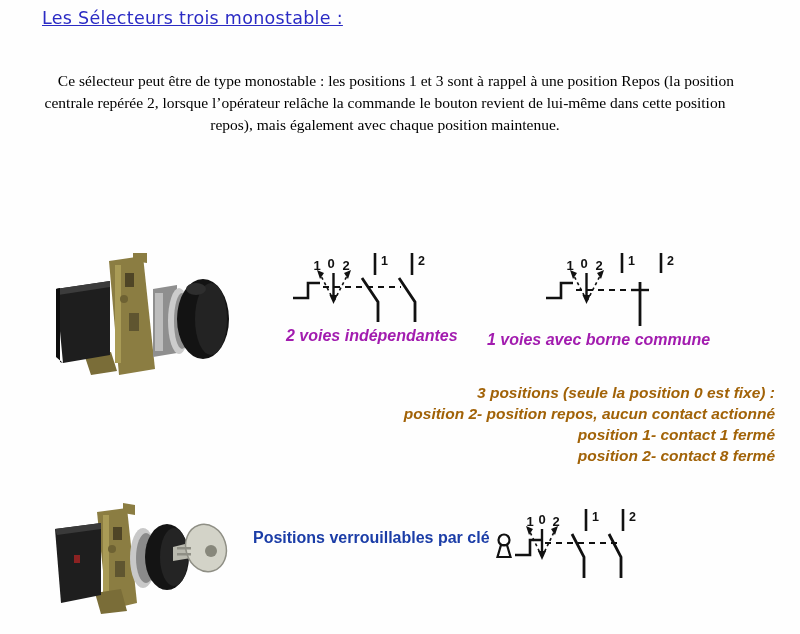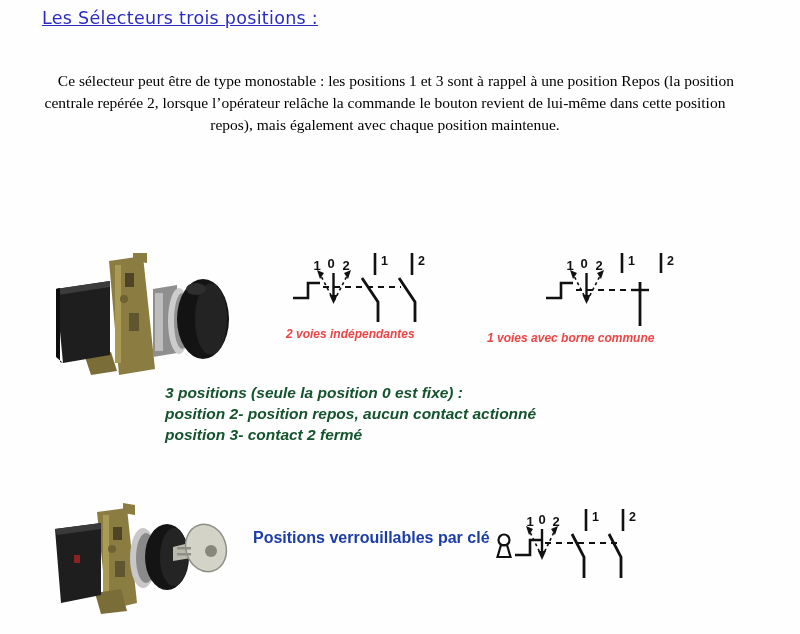--- a/index.html
+++ b/index.html
@@ -15,48 +15,48 @@
     letter-spacing:.3px;
     white-space:nowrap;
   }
   #intro{
     left:24px;top:70px;width:722px;
     font-family:"Liberation Serif",serif;
     font-size:15.5px;line-height:22px;color:#000;
     text-indent:22px;text-align:center;
   }
   .blue-caption{
-    color:#ef4444;
+    color:#a21caf;
     font-weight:bold;font-style:italic;
-    font-size:12px;white-space:nowrap;
+    font-size:16px;white-space:nowrap;
   }
   #caption-independent{left:286px;top:327px;}
   #caption-common{left:487px;top:331px;}
   #explanation{
     left:165px;top:382px;width:610px;
-    color:#14532d;font-weight:bold;font-style:italic;
-    font-size:15.5px;line-height:21px;text-align:left;
+    color:#a16207;font-weight:bold;font-style:italic;
+    font-size:15.5px;line-height:21px;text-align:right;
   }
   #key-label{
     left:253px;top:529px;
     color:#1b3da7;font-weight:bold;font-style:normal;
     font-size:16px;white-space:nowrap;text-align:right;
   }
   svg text{
     font-family:"Liberation Sans",sans-serif;
     font-weight:bold;fill:#111;
   }
   .ink{stroke:#111;fill:none;}
 </style>
 </head>
 <body>
 
 <div id="page">
 
-  <div id="doc-title" class="abs">Les Sélecteurs trois positions :</div>
+  <div id="doc-title" class="abs">Les Sélecteurs trois monostable :</div>
 
   <div id="intro" class="abs">Ce sélecteur peut être de type monostable : les positions 1 et 3 sont à rappel à une position Repos (la position centrale repérée 2, lorsque l’opérateur relâche la commande le bouton revient de lui-même dans cette position repos),  mais également avec chaque position maintenue.</div>
 
   <svg class="abs" style="left:55px;top:253px" width="175" height="122" viewBox="0 0 175 122">
 
     <g>
       <polygon points="78,0 92,0 92,10 78,8" fill="#8b7d42"></polygon>
       <polygon points="54,8 88,3 100,116 64,122" fill="#8b7d42"></polygon>
       <rect x="60" y="12" width="6" height="98" fill="#a99b56"></rect>
       <rect x="70" y="20" width="9" height="14" fill="#4f4526"></rect>
@@ -133,21 +133,22 @@
     <text x="124" y="19" font-size="12.5">2</text>
     <path class="ink" d="M97 36 V80" stroke-width="2.8"></path>
     <path class="ink" d="M88 44 H106" stroke-width="2.4"></path>
   </svg>
 
   <div id="caption-common" class="abs blue-caption">1 voies avec borne commune</div>
 
   <div id="explanation" class="abs">
     <div>3 positions (seule la position 0 est fixe) :</div>
     <div>position 2- position repos, aucun contact actionné</div>
-    <div>position 3- contact 2 fermé</div>
+    <div>position 1- contact 1 fermé</div>
+    <div>position 2- contact 8 fermé</div>
   </div>
 
   <svg class="abs" style="left:55px;top:503px" width="175" height="112" viewBox="0 0 175 112">
     <g>
       <polygon points="68,0 80,2 80,12 68,10" fill="#8b7d42"></polygon>
       <polygon points="42,9 72,5 82,100 52,107" fill="#8b7d42"></polygon>
       <rect x="48" y="12" width="6" height="88" fill="#a99b56"></rect>
       <rect x="58" y="24" width="9" height="13" fill="#4f4526"></rect>
       <rect x="60" y="58" width="10" height="16" fill="#5f5530"></rect>
       <polygon points="40,90 66,86 72,108 46,111" fill="#7a6d38"></polygon>

